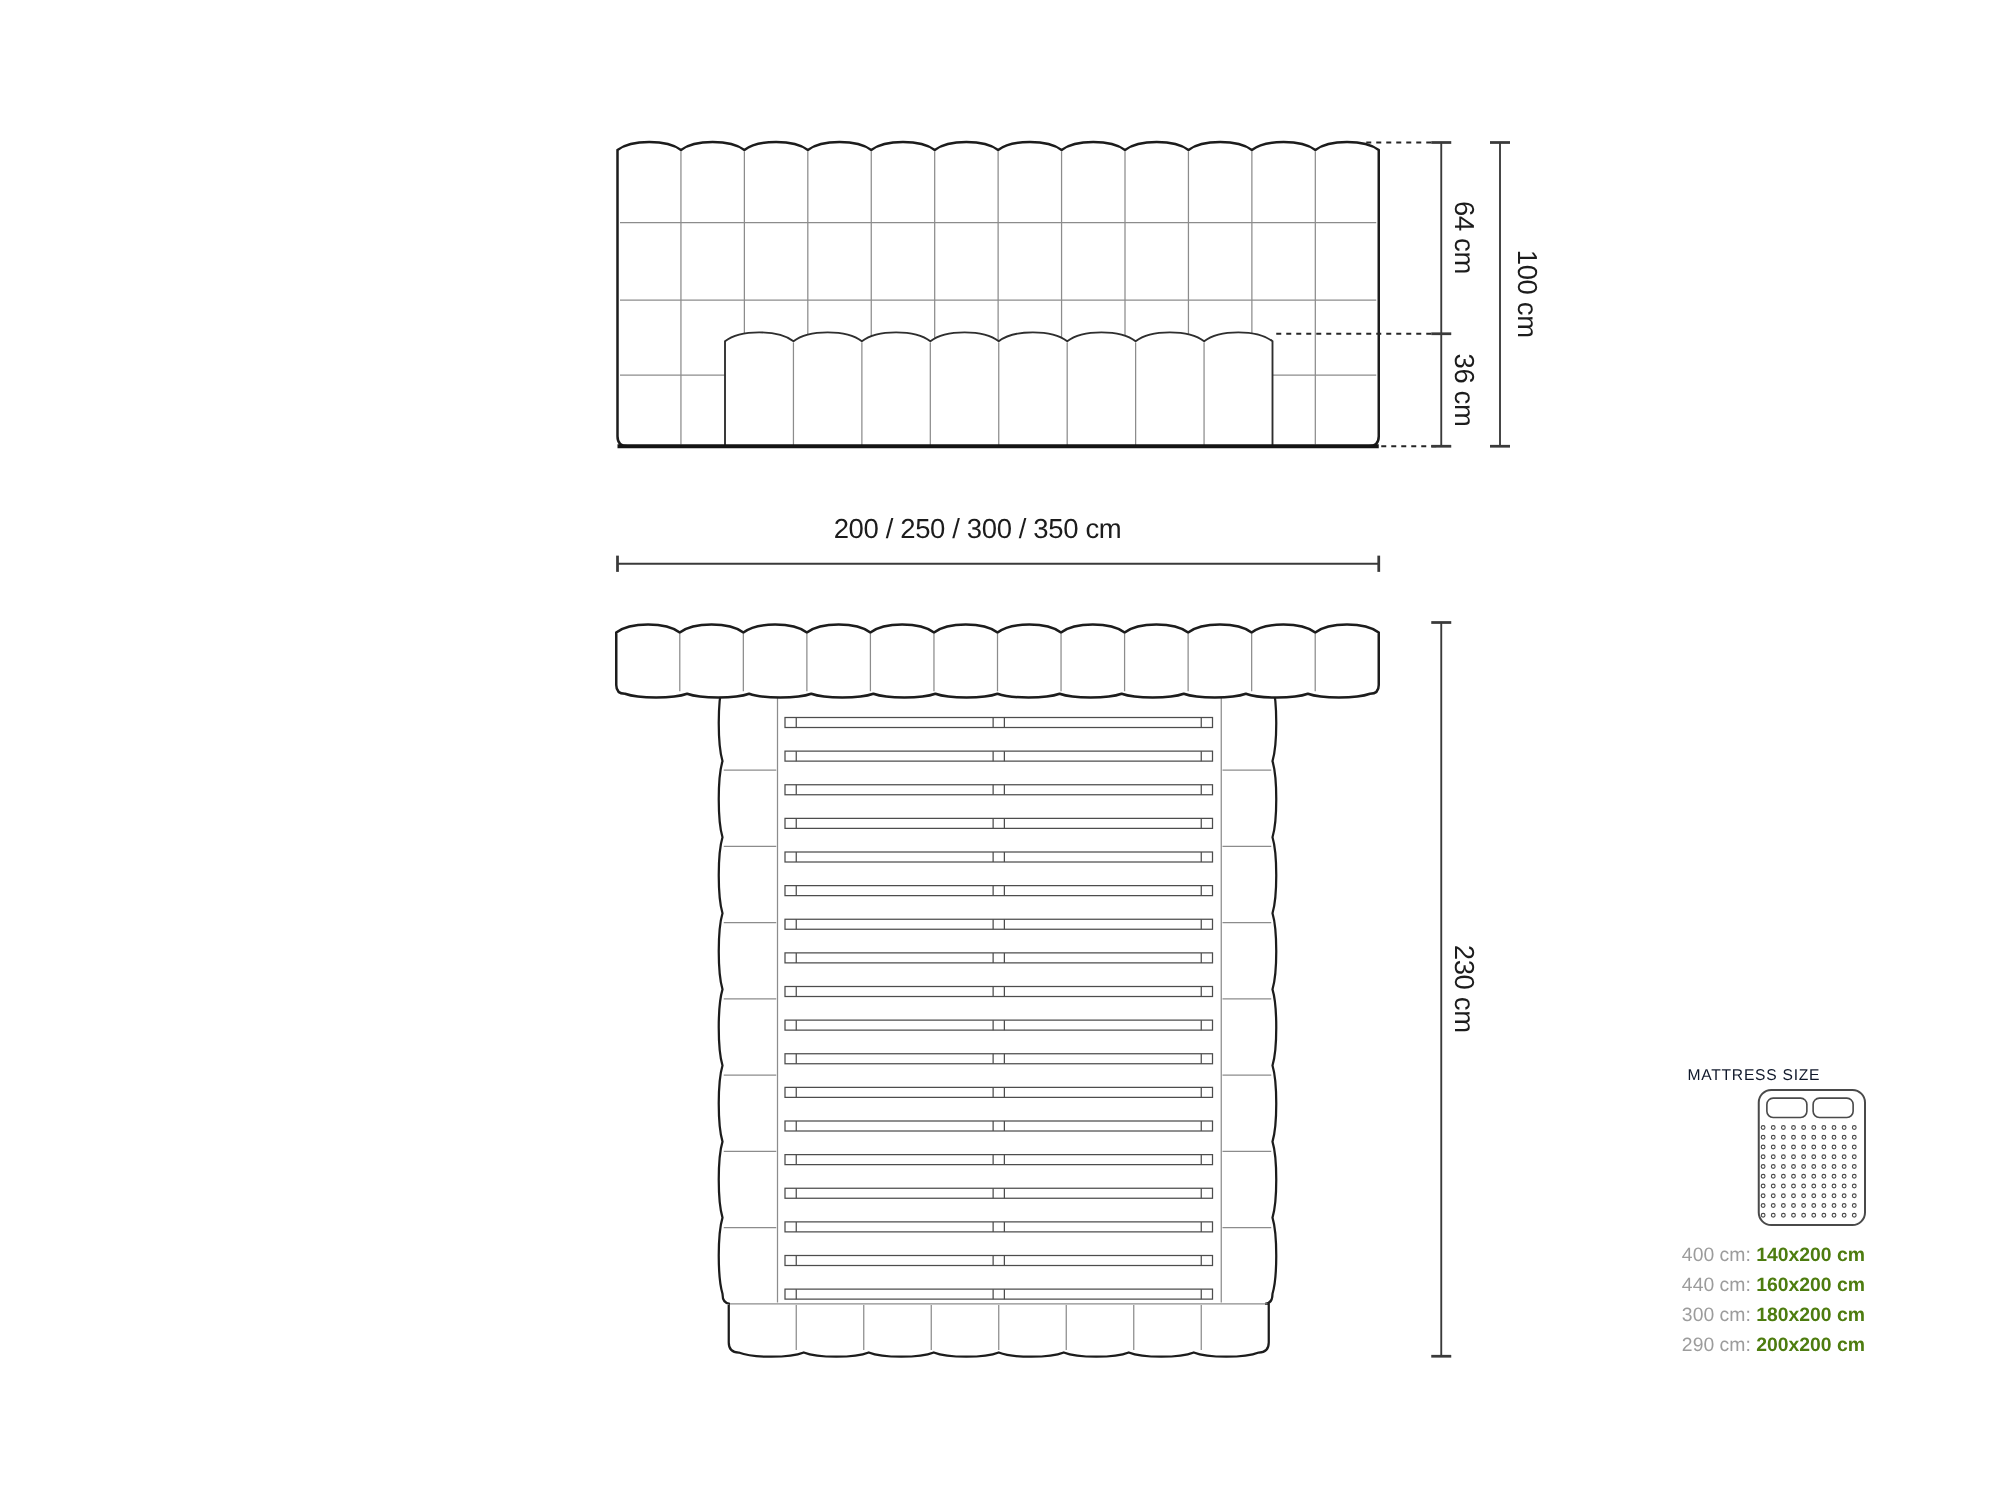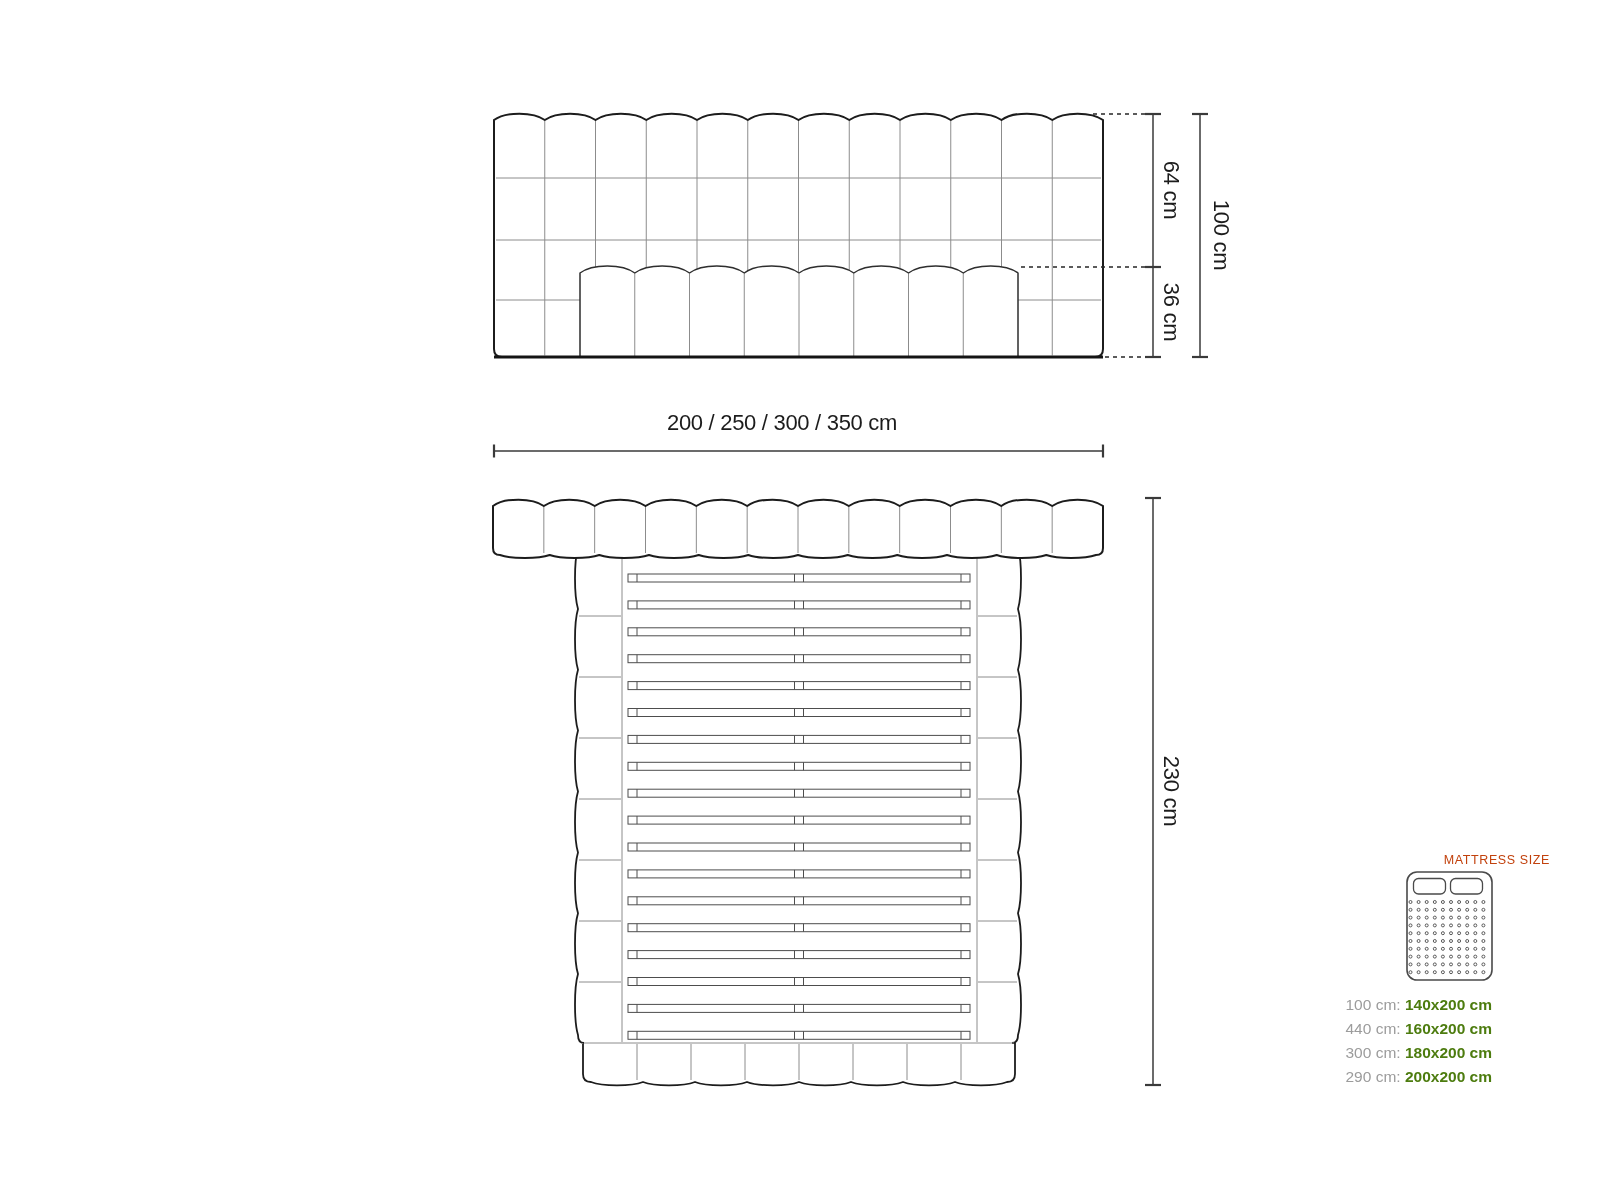--- a/index.html
+++ b/index.html
@@ -2,22 +2,22 @@
 <html><head>
 <meta charset="utf-8">
 <style>
   html,body{margin:0;padding:0;background:#fff;}
   #stage{position:relative;width:1600px;height:1200px;background:#ffffff;overflow:hidden;
          font-family:"Liberation Sans",sans-serif;}
   #art{position:absolute;left:0;top:0;width:1600px;height:1200px;}
   .dim-label{position:absolute;font-size:22px;line-height:1;color:#1c1c1c;white-space:nowrap;
              transform:translate(-50%,-50%);letter-spacing:-0.3px;}
   .dim-label.rot{transform:translate(-50%,-50%) rotate(90deg);}
-  .panel-title{position:absolute;left:1350px;top:853px;width:200px;text-align:right;
-               font-size:12.5px;letter-spacing:0.6px;color:#c2410c;}
+  .panel-title{position:absolute;left:1350px;top:853px;width:200px;text-align:left;
+               font-size:12.5px;letter-spacing:0.6px;color:#0f172a;}
   .size-rows{position:absolute;right:108px;top:993px;text-align:right;}
   .size-row{height:24px;line-height:24px;font-size:15.5px;white-space:nowrap;}
   .size-row .sz{color:#9c9c9c;font-weight:400;}
   .size-row .val{color:#4d7c0f;font-weight:700;}
 </style>
 </head>
 <body>
 
 <div id="stage">
 
@@ -304,18 +304,18 @@
 
   <div class="dim-label" style="left:782px;top:423px;">200 / 250 / 300 / 350 cm</div>
   <div class="dim-label rot" style="left:1171px;top:190px;">64 cm</div>
   <div class="dim-label rot" style="left:1171px;top:312px;">36 cm</div>
   <div class="dim-label rot" style="left:1221px;top:235px;">100 cm</div>
   <div class="dim-label rot" style="left:1171px;top:791px;">230 cm</div>
 
   <div class="panel-title">MATTRESS SIZE</div>
 
   <div class="size-rows">
-    <div class="size-row"><span class="sz">100 cm:</span> <span class="val">140x200 cm</span></div>
+    <div class="size-row"><span class="sz">400 cm:</span> <span class="val">140x200 cm</span></div>
     <div class="size-row"><span class="sz">440 cm:</span> <span class="val">160x200 cm</span></div>
     <div class="size-row"><span class="sz">300 cm:</span> <span class="val">180x200 cm</span></div>
     <div class="size-row"><span class="sz">290 cm:</span> <span class="val">200x200 cm</span></div>
   </div>
 </div>
 
 </body></html>

